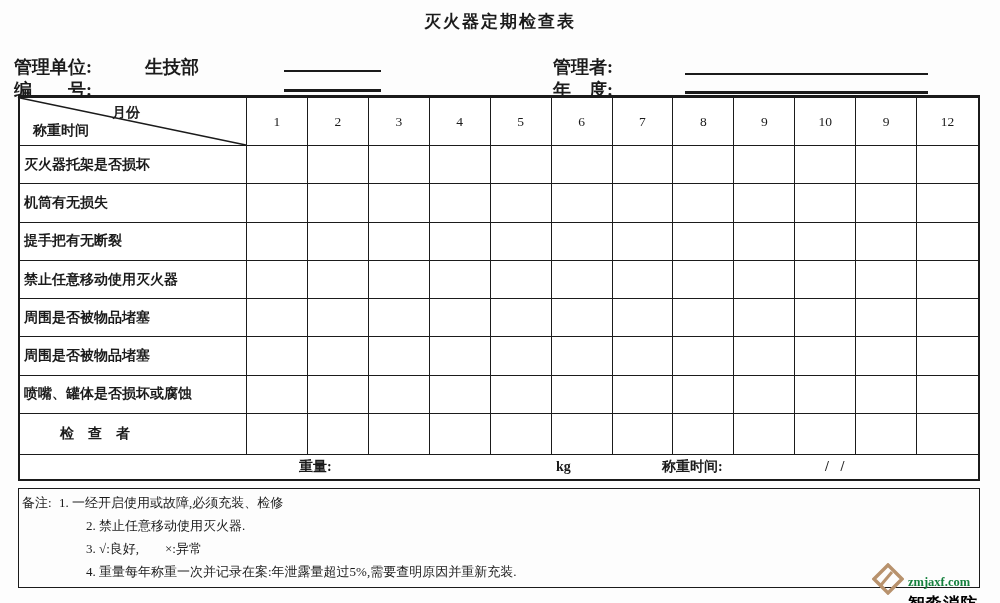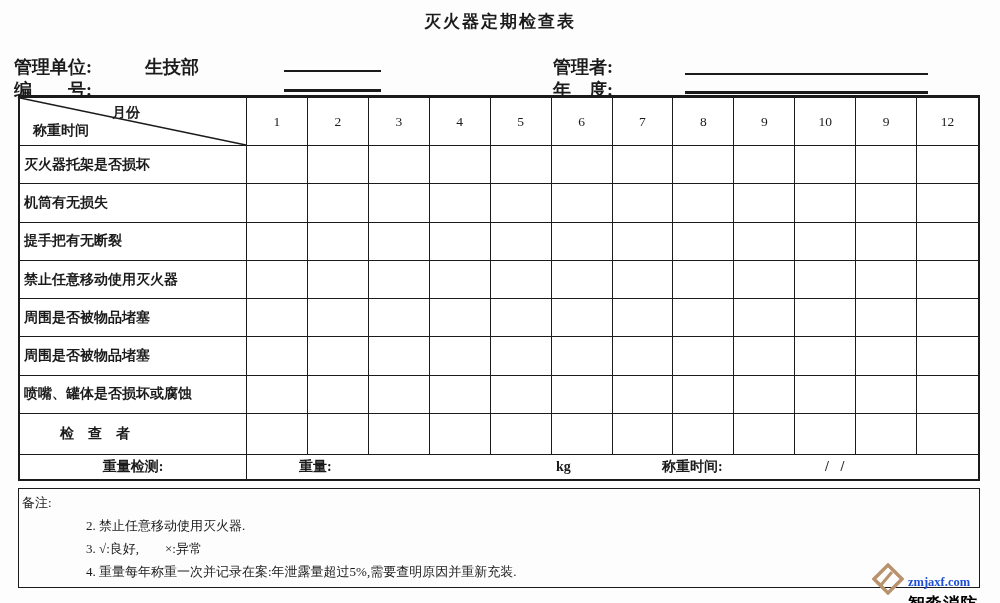--- a/index.html
+++ b/index.html
@@ -59,21 +59,21 @@
   .nl3{left:67px;top:74px;}
   
   .logo{position:absolute;left:860px;top:550px;width:130px;height:50px;}
   .logo-icon{position:absolute;left:12px;top:13px;}
   .logo-name{
     position:absolute;left:48px;top:3px;font-size:16.5px;font-weight:bold;
     color:#000000;letter-spacing:1px;white-space:pre;margin-top:40px;
   }
   .logo-url{
     position:absolute;left:48px;top:25px;font-size:12.5px;font-weight:bold;
-    color:#1d4ed8;white-space:pre;
+    color:#15803d;white-space:pre;
   }
 </style>
 </head>
 <body>
 
 <div class="page">
 
   <div class="title">灭火器定期检查表</div>
 
   <div>
@@ -90,21 +90,20 @@
 
   <div class="insp-table" id="insp-table">
     <div class="cell corner">
       <svg viewBox="0 0 227 48" preserveAspectRatio="none">
         <line x1="0" y1="0" x2="227" y2="48" stroke="#1b1b1b" stroke-width="1.6"></line>
       </svg>
       <span class="corner-tr">月份</span>
       <span class="corner-bl">称重时间</span>
     </div>
 
-    <div class="cell weight-left" style="border-bottom:none">重量检测:</div>
     <div class="cell weight-right lastcol lastrow">
       <span class="w-weight">重量:</span>
       <span class="w-unit">kg</span>
       <span class="w-time">称重时间:</span>
       <span class="w-date">/ /</span>
     </div>
   <div class="cell month-cell" style="grid-area: 1 / 2;">1</div>
       <div class="cell month-cell" style="grid-area: 1 / 3;">2</div>
       <div class="cell month-cell" style="grid-area: 1 / 4;">3</div>
       <div class="cell month-cell" style="grid-area: 1 / 5;">4</div>
@@ -217,20 +216,21 @@
       <div class="cell body-cell" style="grid-area: 9 / 8;"></div>
       <div class="cell body-cell" style="grid-area: 9 / 9;"></div>
       <div class="cell body-cell" style="grid-area: 9 / 10;"></div>
       <div class="cell body-cell" style="grid-area: 9 / 11;"></div>
       <div class="cell body-cell" style="grid-area: 9 / 12;"></div>
       <div class="cell body-cell lastcol" style="grid-area: 9 / 13;"></div>
     </div>
 
   <div class="notes">
     <span class="notes-label">备注:</span>
+    <span class="nl0">1. 一经开启使用或故障,必须充装、检修</span>
     <span class="nl1">2. 禁止任意移动使用灭火器.</span>
     <span class="nl2">3. √:良好,　　×:异常</span>
     <span class="nl3">4. 重量每年称重一次并记录在案:年泄露量超过5%,需要查明原因并重新充装.</span>
   </div>
 
   <div class="logo">
     <svg class="logo-icon" width="32" height="32" viewBox="0 0 32 32">
       <path d="M16 2 L30 16 L16 30 L2 16 Z" fill="none" stroke="#b8926d" stroke-width="3.4"></path>
       <path d="M9 22 L20 9" fill="none" stroke="#b8926d" stroke-width="3"></path>
     </svg>

